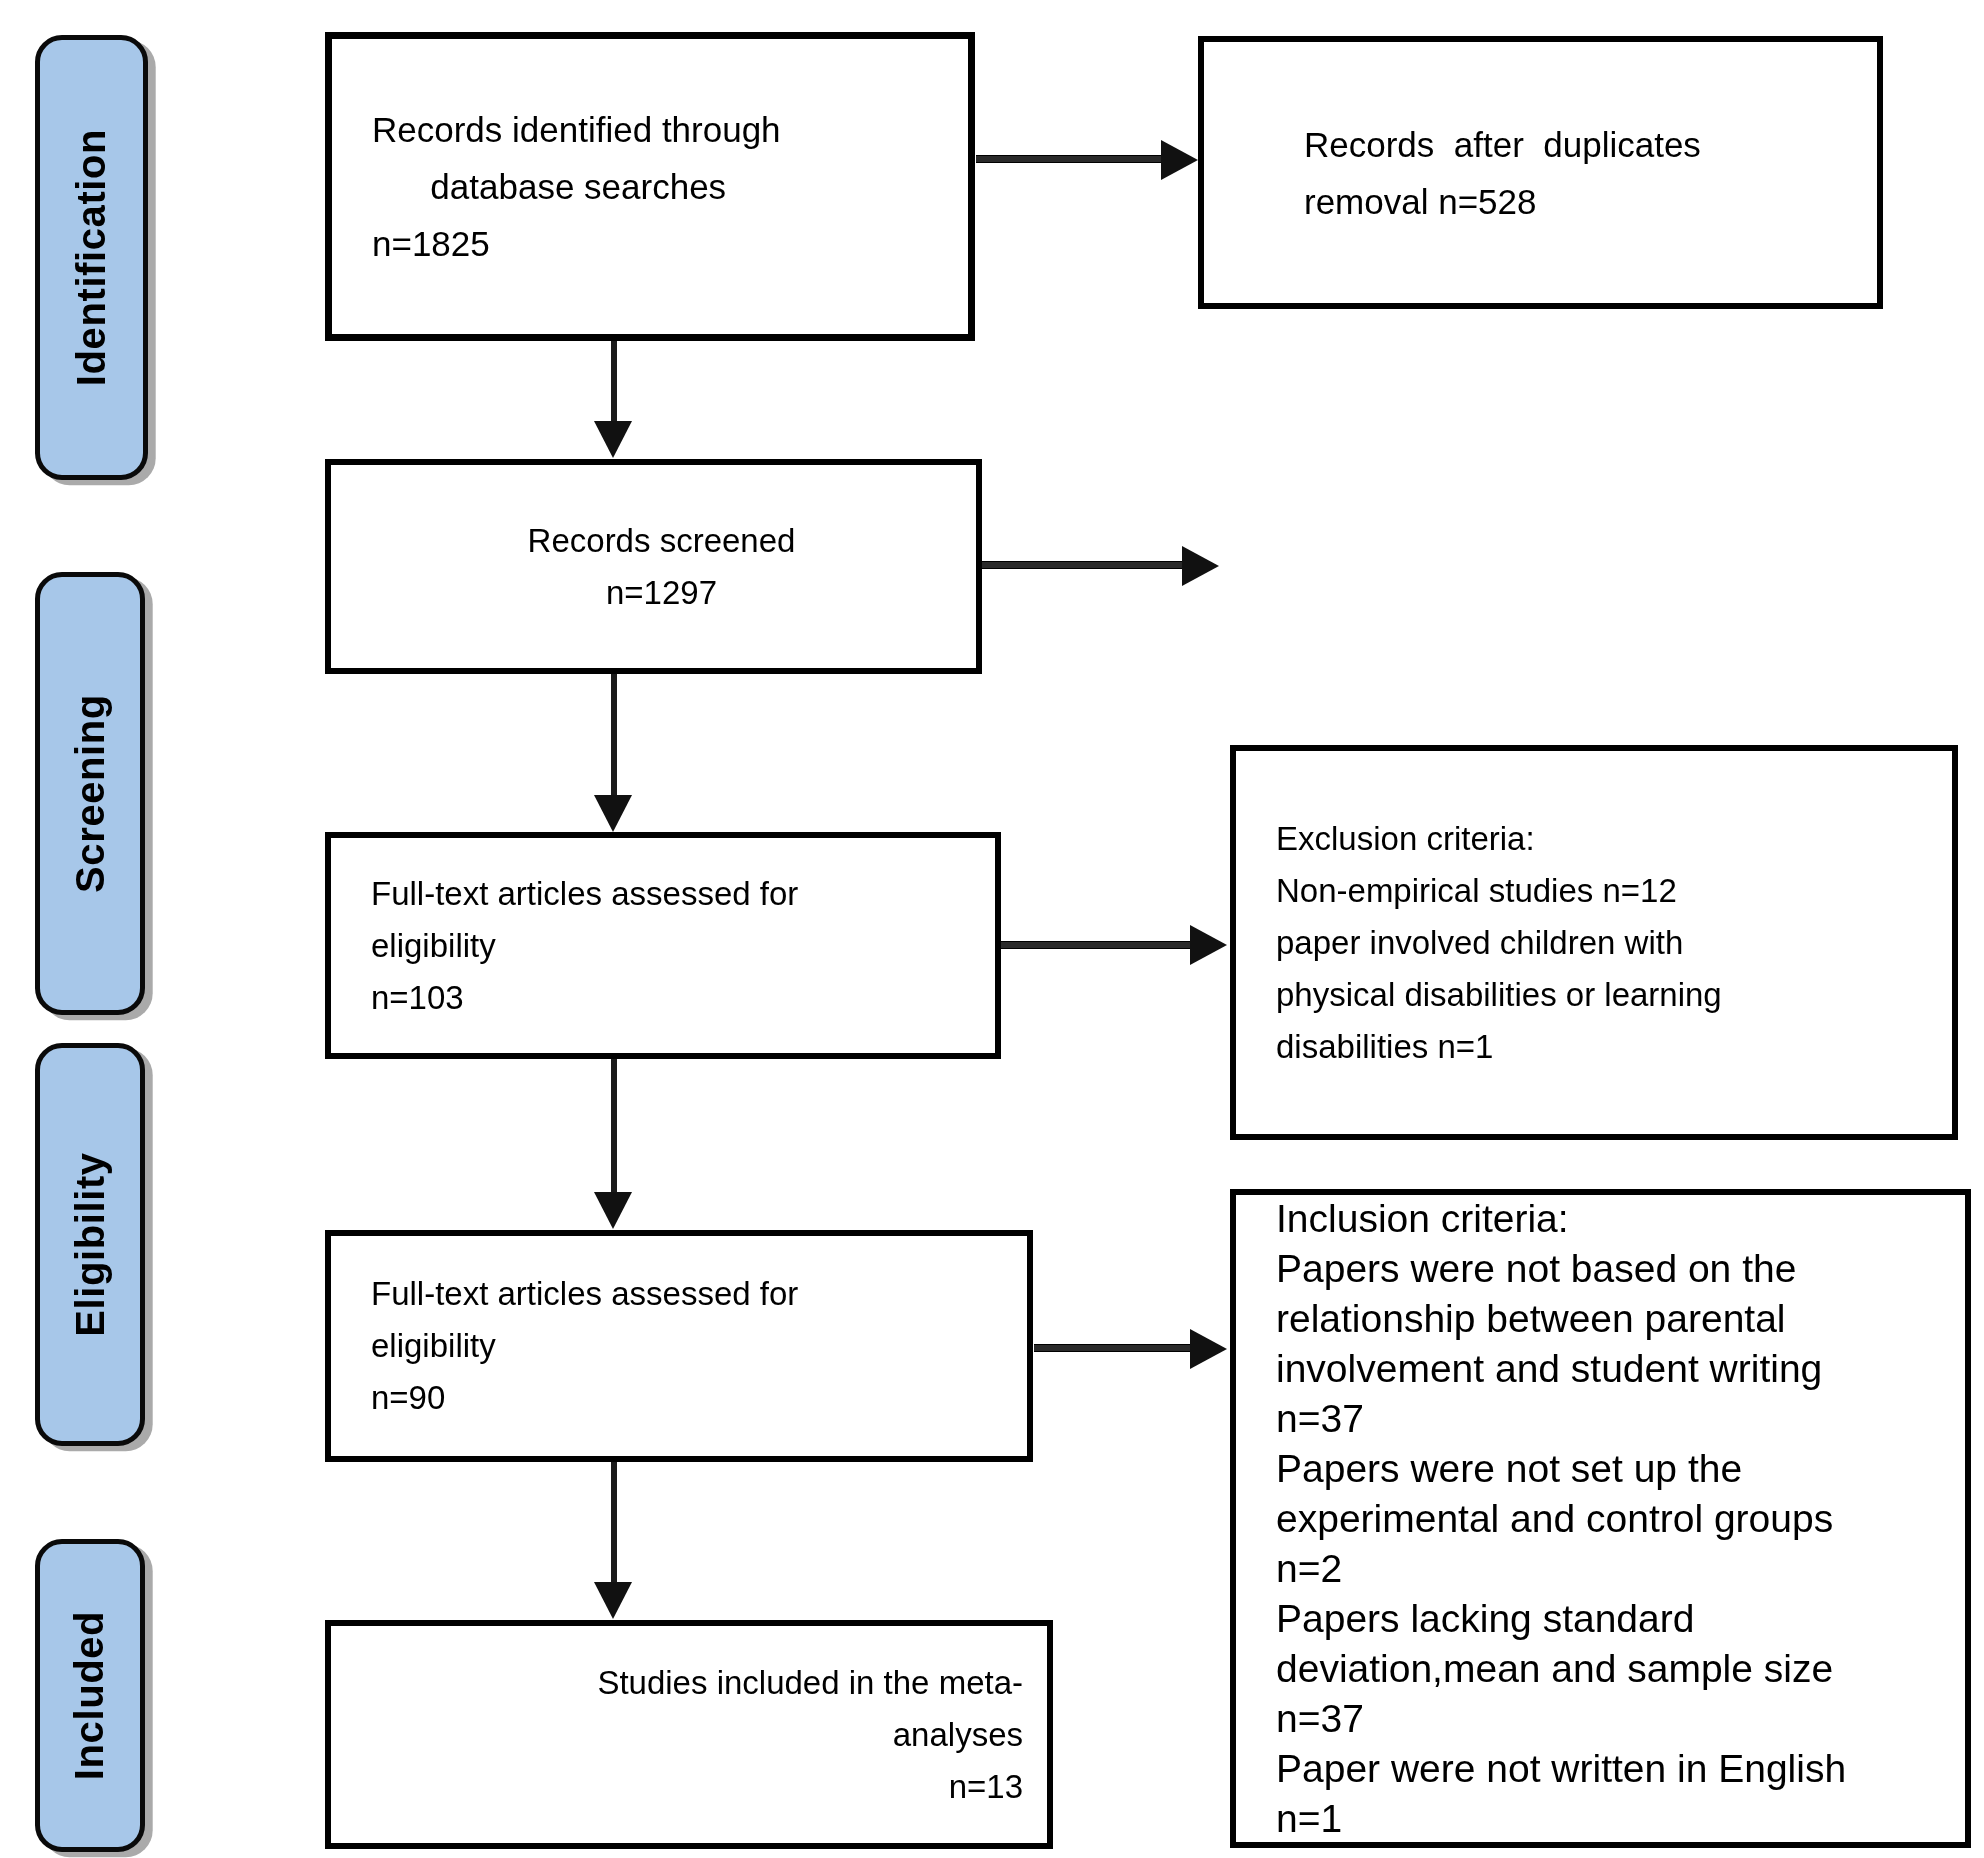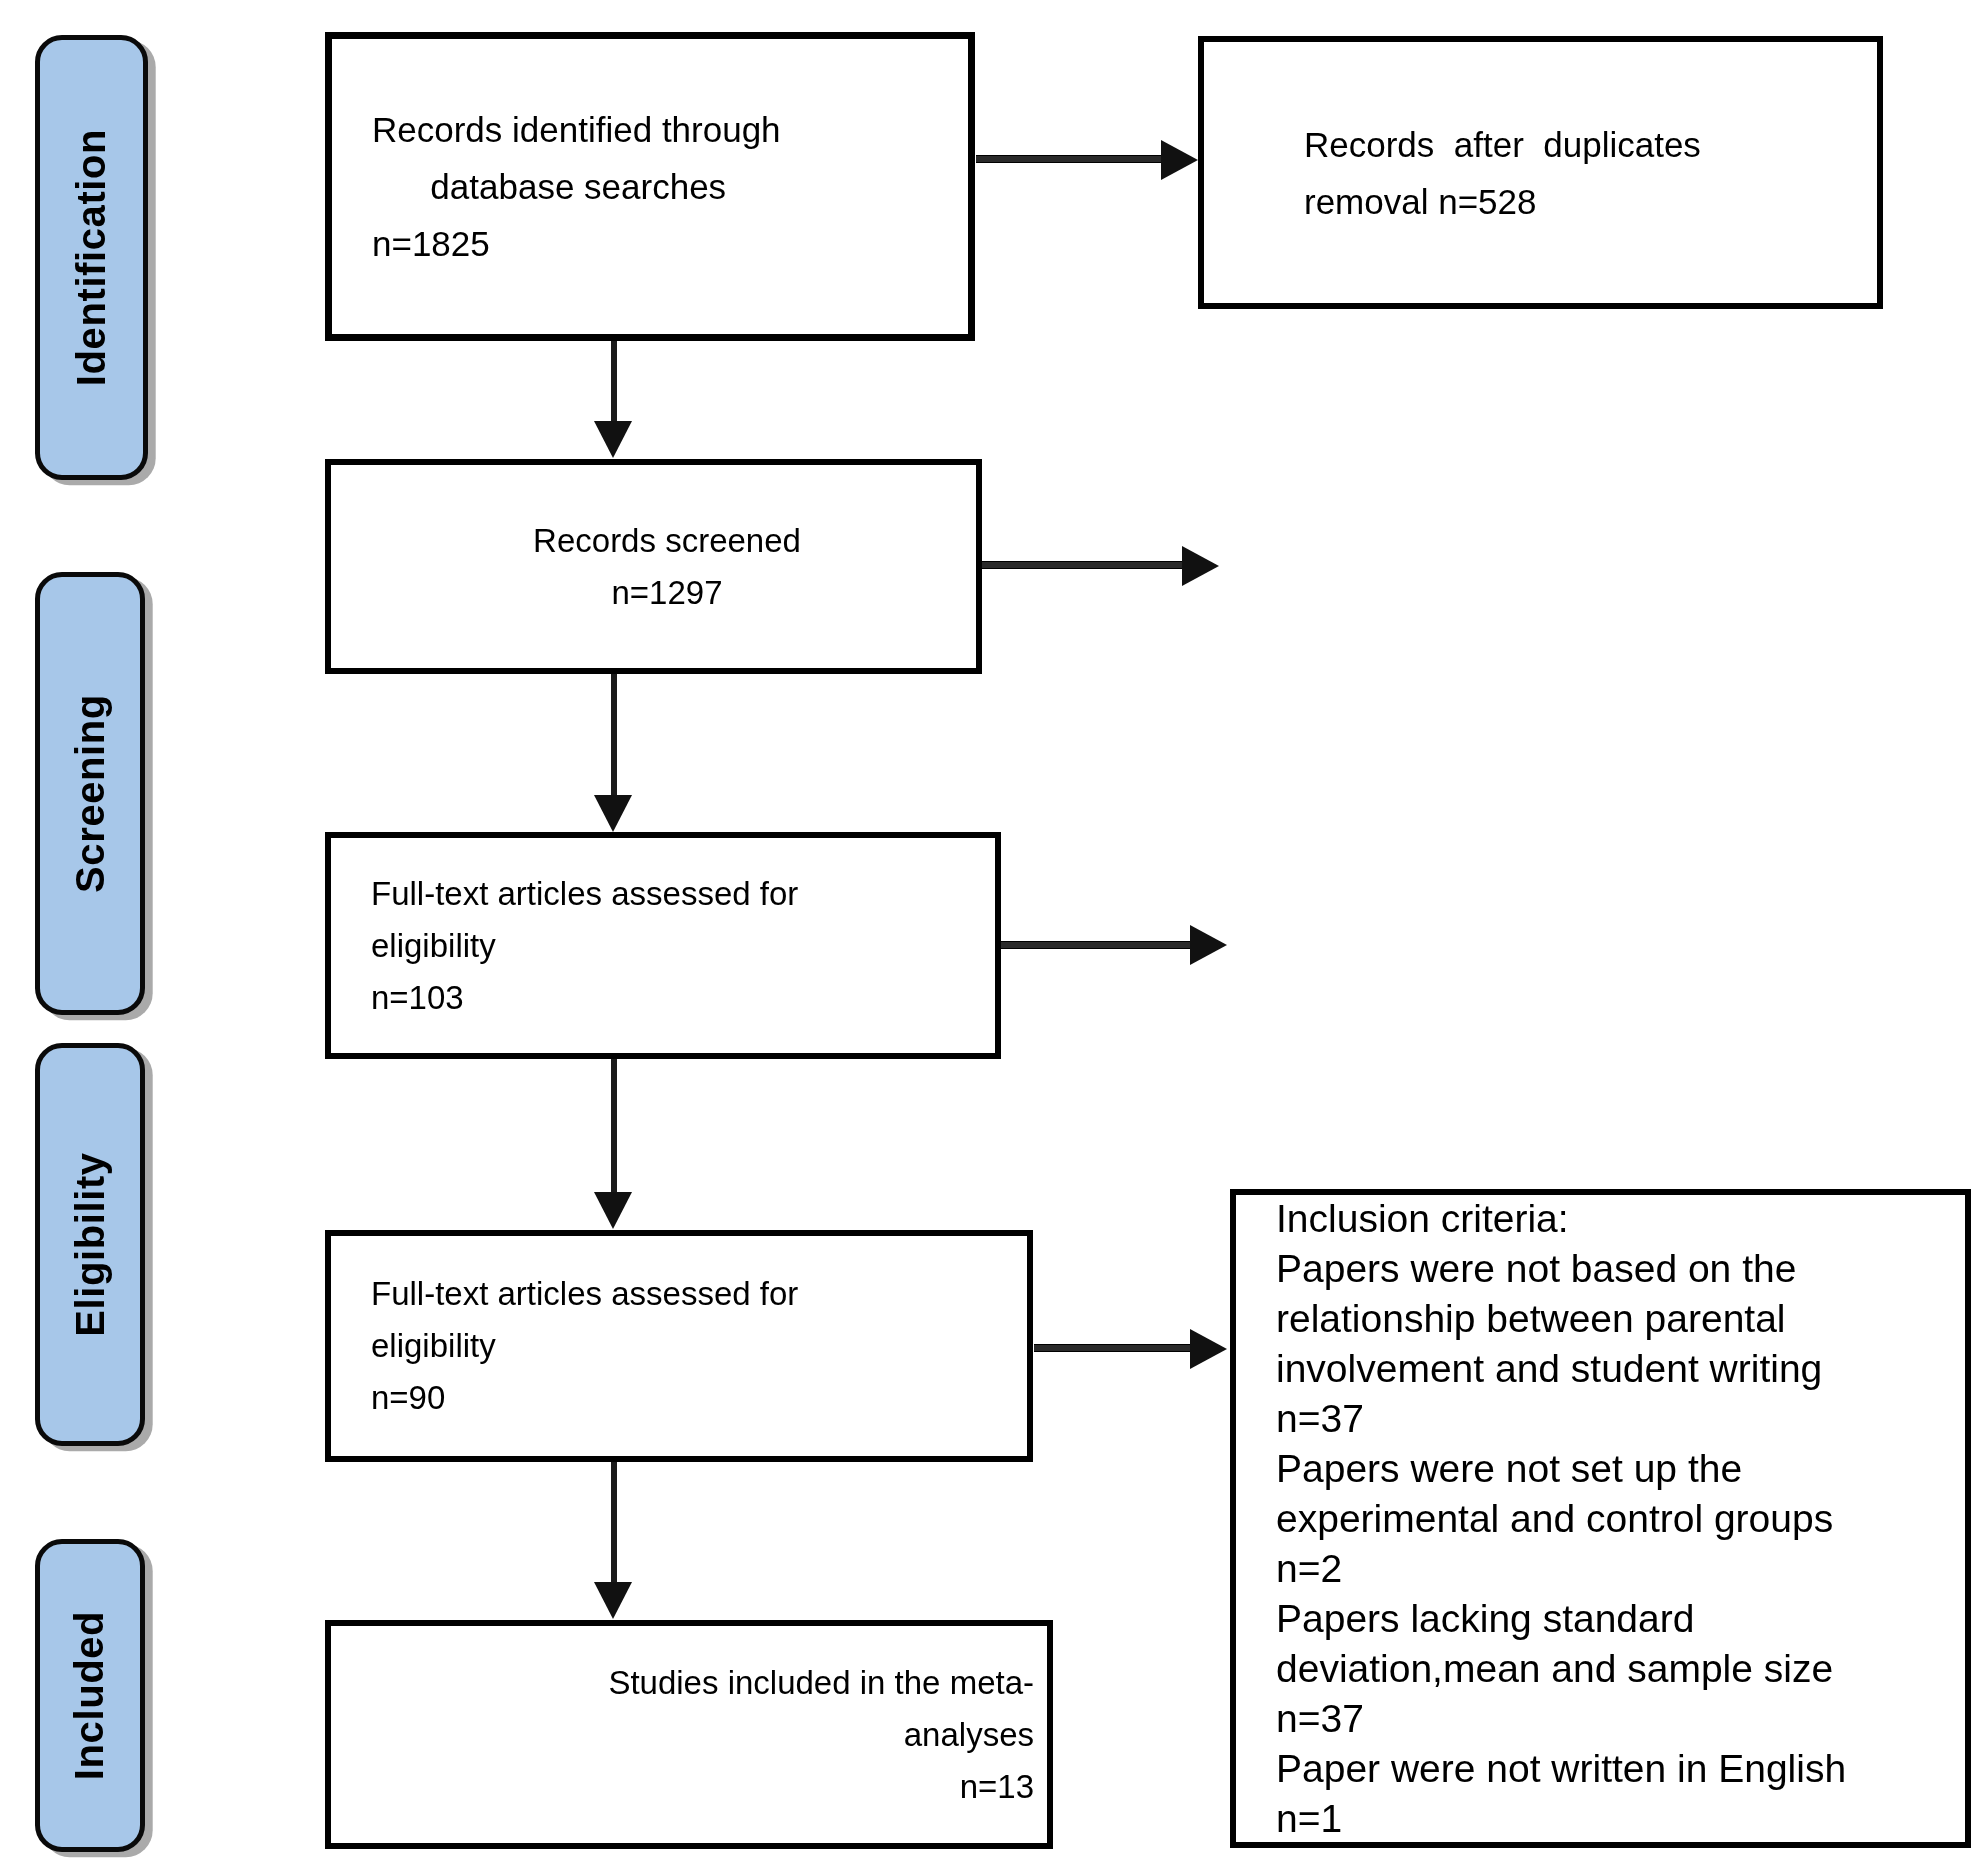--- a/index.html
+++ b/index.html
@@ -41,21 +41,21 @@
     background: #ffffff;
     border: 6.4px solid #000000;
     box-sizing: border-box;
     display: flex;
     flex-direction: column;
     justify-content: center;
     white-space: pre-wrap;
     font-size: 33px;
     line-height: 52px;
     padding-left: 40px;
-    padding-right: 13px;
+    padding-right: 24px;
   }
   .box.side4 { line-height: 50px; font-size: 39px; }
   .box.side1 { padding-left: 100px; font-size: 35px; line-height: 57px; }
   .box.main1 { font-size: 35px; line-height: 57px; }
 
   
   .vshaft { position: absolute; width: 5.8px; background: #1a1a1a; }
   .vhead  { position: absolute; width: 0; height: 0;
             border-left: 19.3px solid transparent;
             border-right: 19.3px solid transparent;
@@ -101,20 +101,25 @@
 n=90</div>
 
   <div class="box" style="left:325px; top:1620px; width:728px; height:229px;text-align:right;">Studies included in the meta-
 analyses
 n=13</div>
 
   <div class="box side1" style="left:1198px; top:36px; width:685px; height:273px;">Records  after  duplicates
 removal n=528</div>
 
 
+  <div class="box" style="left:1230px; top:745px; width:728px; height:395px;">Exclusion criteria:
+Non-empirical studies n=12
+paper involved children with
+physical disabilities or learning
+disabilities n=1</div>
 
   <div class="box side4" style="left:1230px; top:1189px; width:741px; height:659px;">Inclusion criteria:
 Papers were not based on the
 relationship between parental
 involvement and student writing
 n=37
 Papers were not set up the
 experimental and control groups
 n=2
 Papers lacking standard

